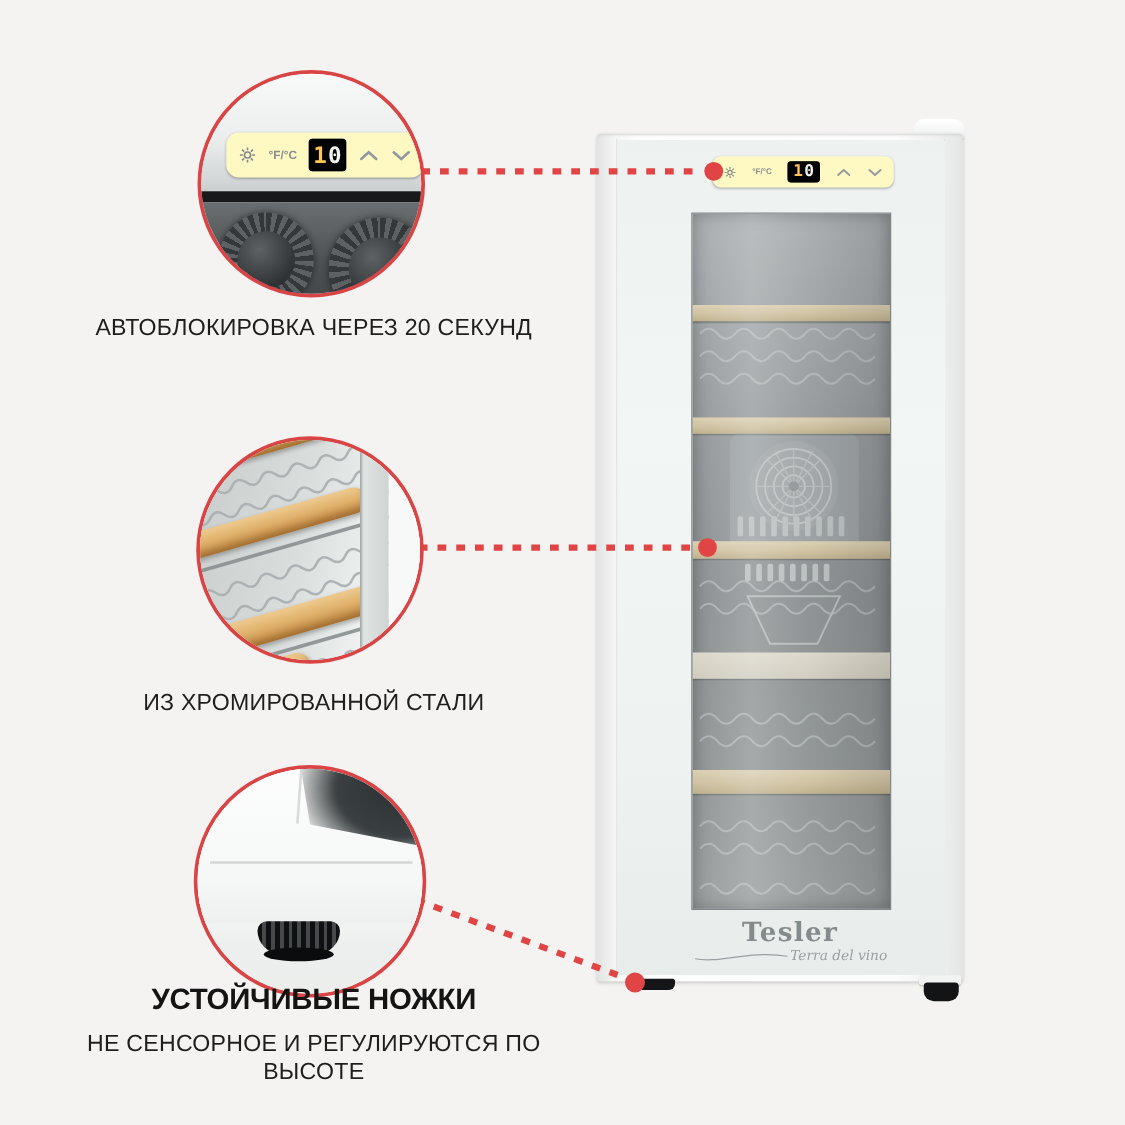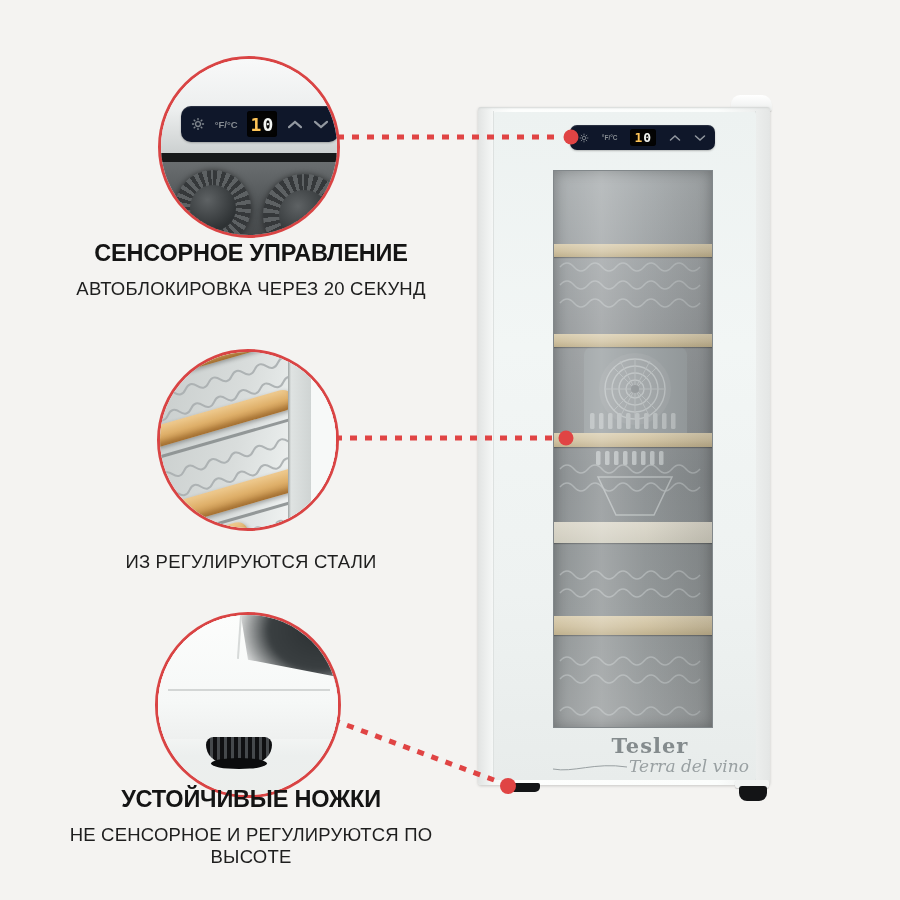--- a/index.html
+++ b/index.html
@@ -17,21 +17,21 @@
 
   
   .c1-top{left:0;top:0;width:100%;height:94px;background:linear-gradient(180deg,#f8f9f9 0%,#eceeee 55%,#ccd0d0 100%);}
   .c1-band{left:0;top:94px;width:100%;height:9px;background:#17191a;}
   .c1-bottom{left:0;top:103px;width:100%;height:80px;background:linear-gradient(180deg,#6a6e70,#4e5254 60%,#434648);}
   .bottle{border-radius:50%;background:repeating-conic-gradient(#35383a 0deg 7deg,#5d6163 7deg 14deg);box-shadow:0 0 6px rgba(0,0,0,.5);}
   .bottle::after{content:"";position:absolute;inset:20%;border-radius:50%;
       background:radial-gradient(circle at 38% 32%,#5e6264,#2e3234 72%);}
 
   
-  .panel{background:#0f172a;display:flex;align-items:center;justify-content:space-between;border-radius:8px;
+  .panel{background:#fef9c3;display:flex;align-items:center;justify-content:space-between;border-radius:8px;
          box-shadow:0 1px 2px rgba(0,0,0,.25), inset 0 1px 1px rgba(255,255,255,.12);}
   .unit-label{color:#878d93;font-weight:bold;white-space:nowrap;}
   .seg-box{background:#040404;border-radius:3px;display:flex;align-items:center;justify-content:center;
            box-shadow:inset 0 0 3px #000;}
   .seg-val{display:inline-block;font-family:"DejaVu Sans Mono",monospace;font-weight:bold;color:#f2f5f3;letter-spacing:1px;}
   .seg-val::first-letter{color:#ffc557;}
 
   
   .c2-bg{inset:0;background:linear-gradient(100deg,#c9cecd 0%,#d9dddc 45%,#e4e8e7 62%,#eef1f0 75%,#f9fbfa 100%);}
   .wood{background:linear-gradient(180deg,#efcb90 0%,#dfb06a 48%,#bd8843 100%);
@@ -61,23 +61,23 @@
   .door-face{left:16px;top:5px;width:262px;height:668px;border-radius:2px;
         background:linear-gradient(180deg,#edf2f1 0%,#f2f6f5 35%,#eef2f1 72%,#e8eceb 100%);}
   .seam-l{left:15px;top:4px;width:1px;height:670px;background:#dde1e0;}
   .seam-r{left:277px;top:4px;width:1px;height:670px;background:#dde1e0;}
   .glass{left:75px;top:63px;width:158px;height:556px;overflow:hidden;border:1px solid #81878a;
         background:linear-gradient(180deg,#a9aeb0 0%,#95999b 30%,#8a8f91 55%,#8f9495 80%,#999d9e 100%);
         box-shadow:inset 0 0 14px rgba(0,0,0,.28);}
   .glass-sheen{inset:0;background:linear-gradient(90deg,rgba(255,255,255,0) 0,rgba(255,255,255,.20) 30%,rgba(255,255,255,.04) 58%,rgba(0,0,0,.10) 100%);}
   .bar{left:0;width:100%;background:linear-gradient(180deg,#dbcfb2 0%,#cfc1a0 55%,#bfb08c 100%);
        box-shadow:0 1px 1px rgba(0,0,0,.25);}
-  .brand{left:72px;top:626px;width:200px;text-align:center;}
+  .brand{left:54px;top:626px;width:200px;text-align:center;}
   .brand-name{font-family:"DejaVu Serif",serif;font-weight:bold;font-size:21px;color:#848b8d;letter-spacing:1px;}
-  .brand-tagline{font-family:"DejaVu Serif",serif;font-style:italic;font-size:17px;color:#99a0a2;margin-top:-2px;}
+  .brand-tagline{font-family:"DejaVu Serif",serif;font-style:italic;font-size:11px;color:#99a0a2;margin-top:-2px;}
   .foot-l{left:508px;top:783px;width:32px;height:9px;background:#141517;border-radius:2px 2px 5px 6px;z-index:2;}
   .foot-r-bracket{left:735px;top:780px;width:34px;height:8px;background:#f1f3f2;border-radius:2px;
         box-shadow:0 1px 1px rgba(0,0,0,.2);z-index:2;}
   .foot-r{left:739px;top:786px;width:28px;height:15px;background:#131416;border-radius:3px 3px 8px 8px;z-index:2;}
 
   
   #leads{left:0;top:0;z-index:4;pointer-events:none;}
 </style>
 </head>
 <body>
@@ -247,22 +247,21 @@
 <div class="abs ring" style="left:155px;top:612px;width:180px;height:180px;">
   <div class="abs c3-bg"></div>
   <div class="abs c3-shadow"></div>
   <div class="abs c3-cab"></div>
   <div class="abs c3-seam-v"></div>
   <div class="abs c3-seam-h"></div>
   <div class="abs c3-foot"></div>
 </div>
 
 <div class="abs callout-text" style="top:240px;">
-  <div class="callout-title">СЕНСОРНОЕ УПРАВЛЕНИЕ</div>
   <div class="callout-sub">АВТОБЛОКИРОВКА ЧЕРЕЗ 20 СЕКУНД</div>
 </div>
 <div class="abs callout-text" style="top:540px;">
-  <div class="callout-sub">ИЗ РЕГУЛИРУЮТСЯ СТАЛИ</div>
+  <div class="callout-sub">ИЗ ХРОМИРОВАННОЙ СТАЛИ</div>
 </div>
 <div class="abs callout-text" style="top:786px;">
   <div class="callout-title">УСТОЙЧИВЫЕ НОЖКИ</div>
   <div class="callout-sub">НЕ СЕНСОРНОЕ И РЕГУЛИРУЮТСЯ ПО ВЫСОТЕ</div>
 </div>
 
 </body></html>

